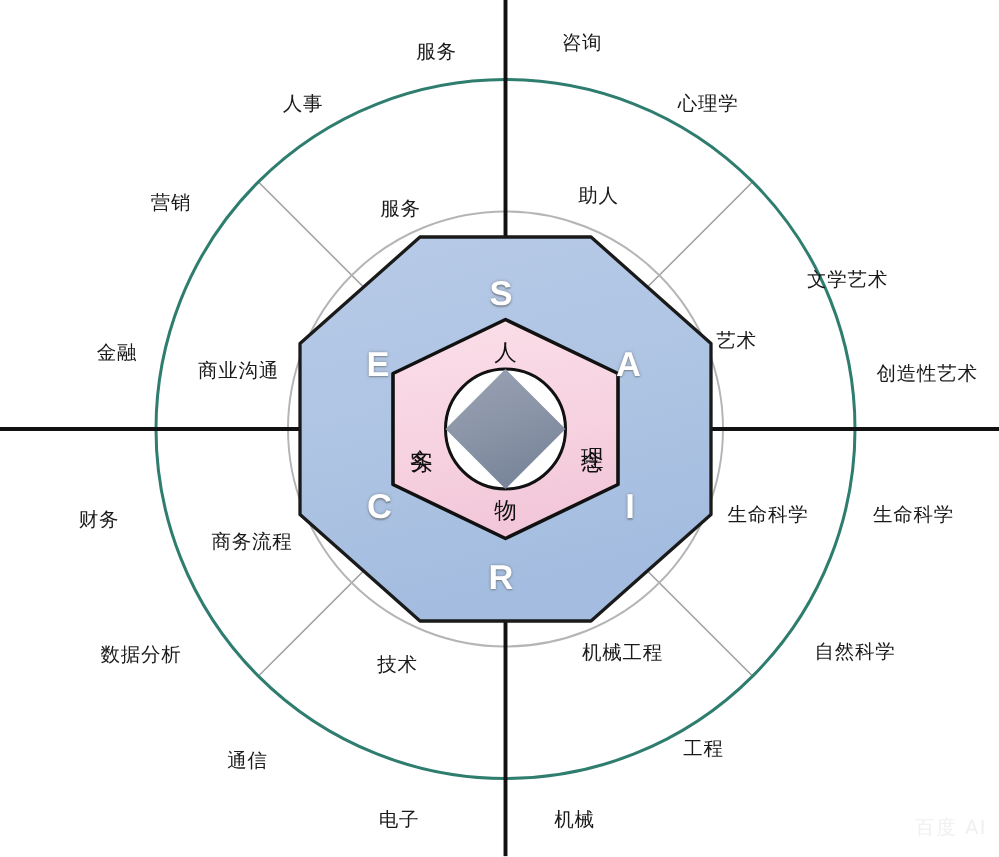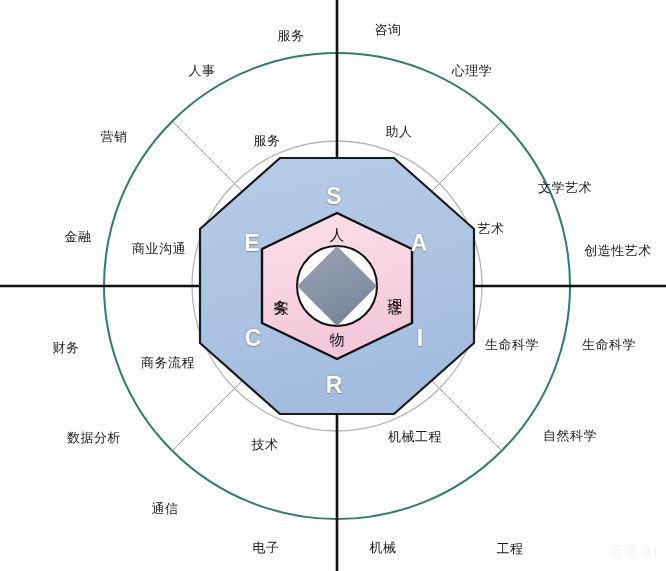--- a/index.html
+++ b/index.html
@@ -150,18 +150,18 @@
   <div class="lbl" style="left:472px; top:70px;">心理学</div>
   <div class="lbl" style="left:114px; top:136px;">营销</div>
   <div class="lbl" style="left:565px; top:144px;margin-top:43px;">文学艺术</div>
   <div class="lbl" style="left:66px;  top:236px;margin-left:12px;">金融</div>
   <div class="lbl" style="left:618px; top:250px;">创造性艺术</div>
   <div class="lbl" style="left:66px;  top:347px;">财务</div>
   <div class="lbl" style="left:609px; top:344px;">生命科学</div>
   <div class="lbl" style="left:94px;  top:437px;">数据分析</div>
   <div class="lbl" style="left:570px; top:435px;">自然科学</div>
   <div class="lbl" style="left:165px; top:508px;">通信</div>
-  <div class="lbl" style="left:510px; top:500px;margin-top:48px;">工程</div>
+  <div class="lbl" style="left:469px; top:500px;">工程</div>
   <div class="lbl" style="left:266px; top:547px;">电子</div>
   <div class="lbl" style="left:383px; top:547px;">机械</div>
 
   <div id="watermark">百度 AI</div>
 </div>
 
 </body></html>

